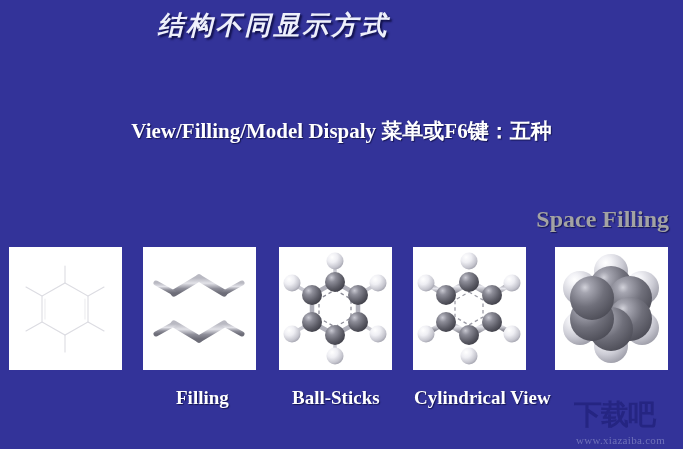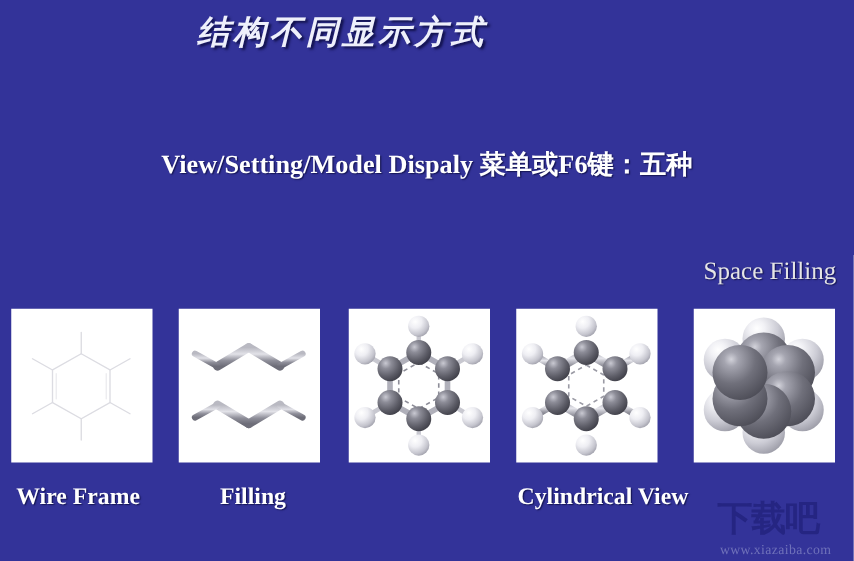--- a/index.html
+++ b/index.html
@@ -50,23 +50,23 @@
     color: #ffffff;
     white-space: nowrap;
     text-shadow: 1px 1px 1px rgba(12,12,60,0.75);
   }
 
   
   #space-filling-label {
     position: absolute;
     right: 14px;
     top: 206px;
-    font-size: 20px;
-    font-weight: normal;
-    color: #e5e5e5;
+    font-size: 24px;
+    font-weight: bold;
+    color: #a3a3a3;
     white-space: nowrap;
     text-shadow: 1px 1px 1px rgba(12,12,60,0.75);
   }
 
   
   .panel {
     position: absolute;
     top: 247px;
     background: #ffffff;
     overflow: hidden;
@@ -126,21 +126,21 @@
     letter-spacing: 0.3px;
   }
 </style>
 </head>
 <body>
 
 <div id="slide">
 
   <div id="slide-title">结构不同显示方式</div>
 
-  <div id="subtitle">View/Setting/Model Dispaly 菜单或F6键：五种</div>
+  <div id="subtitle">View/Filling/Model Dispaly 菜单或F6键：五种</div>
 
   <div id="space-filling-label">Space Filling</div>
 
   <div class="panel" id="panel-wire">
     <svg width="113" height="123" viewBox="0 0 113 123">
       <g stroke="#dcdce2" stroke-width="1.1" fill="none" stroke-linecap="round">
 
         <polygon points="56,36 79,49 79,75 56,88 33,75 33,49"></polygon>
 
         <polyline points="36,52 36,72" opacity="0.55"></polyline>
@@ -339,22 +339,22 @@
         <circle cx="56" cy="41" r="22" fill="url(#cFill)"></circle>
         <circle cx="75" cy="51" r="22" fill="url(#cFill)"></circle>
         <circle cx="75" cy="72" r="22" fill="url(#cFill)"></circle>
         <circle cx="56" cy="82" r="22" fill="url(#cFill)"></circle>
         <circle cx="37" cy="72" r="22" fill="url(#cFill)"></circle>
         <circle cx="37" cy="51" r="22" fill="url(#cFill)"></circle>
       </g>
     </svg>
   </div>
 
-  <div class="caption" id="caption-wire">Wire Frame</div>
   <div class="caption" id="caption-sticks">Filling</div>
+  <div class="caption" id="caption-ballstick">Ball-Sticks</div>
   <div class="caption" id="caption-cylbonds">Cylindrical View</div>
 
   <div id="watermark">
     <div class="wm-logo">下载吧</div>
     <div class="wm-url">www.xiazaiba.com</div>
   </div>
 
 </div>
 
 </body></html>

